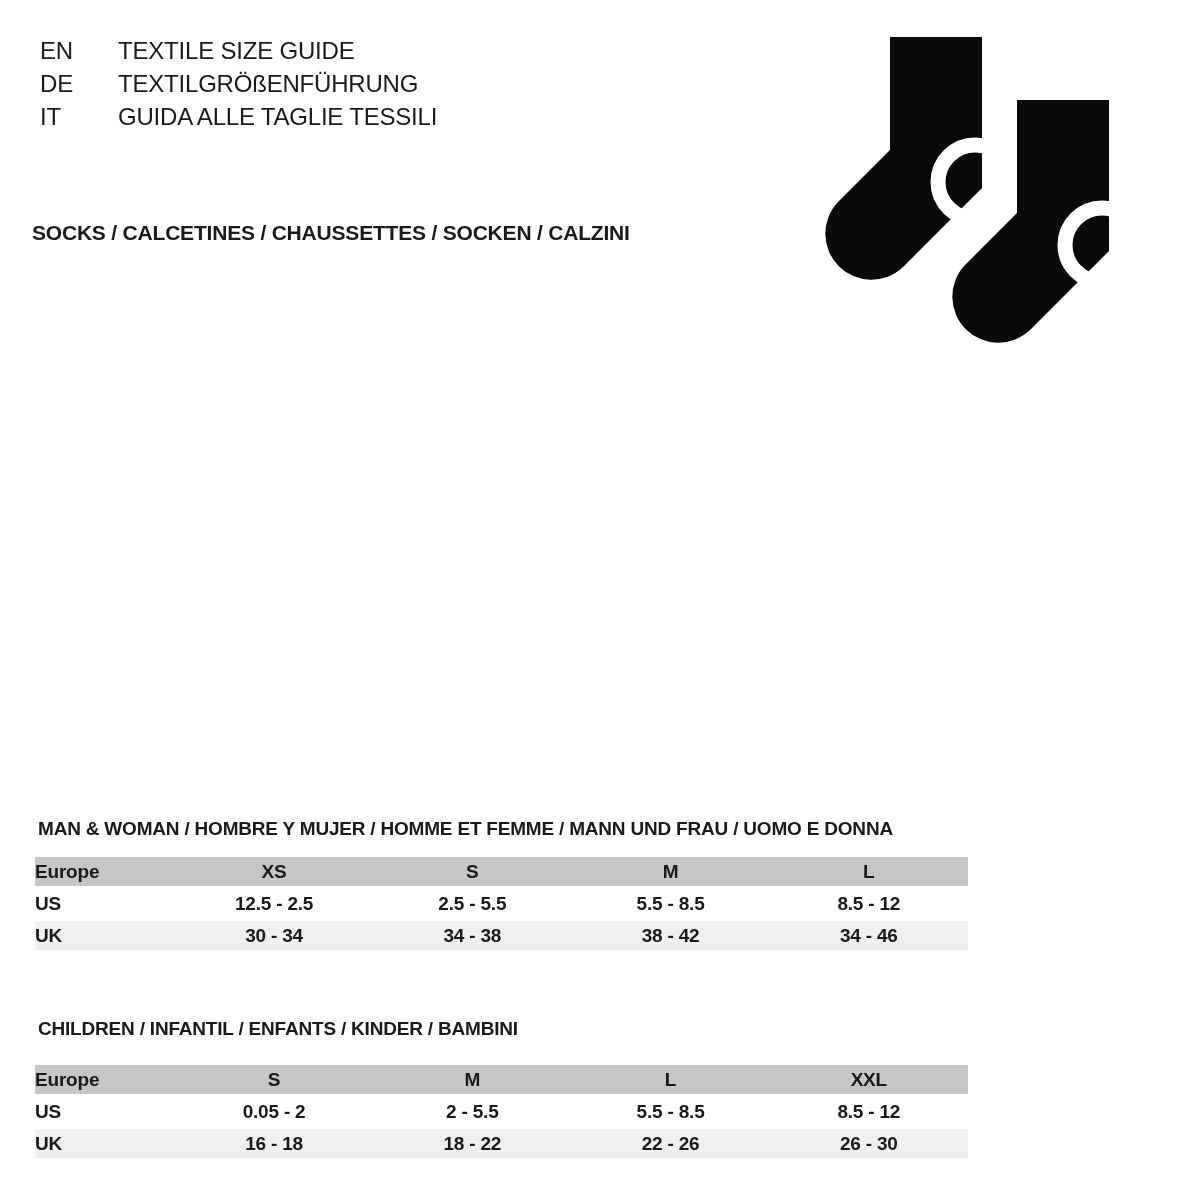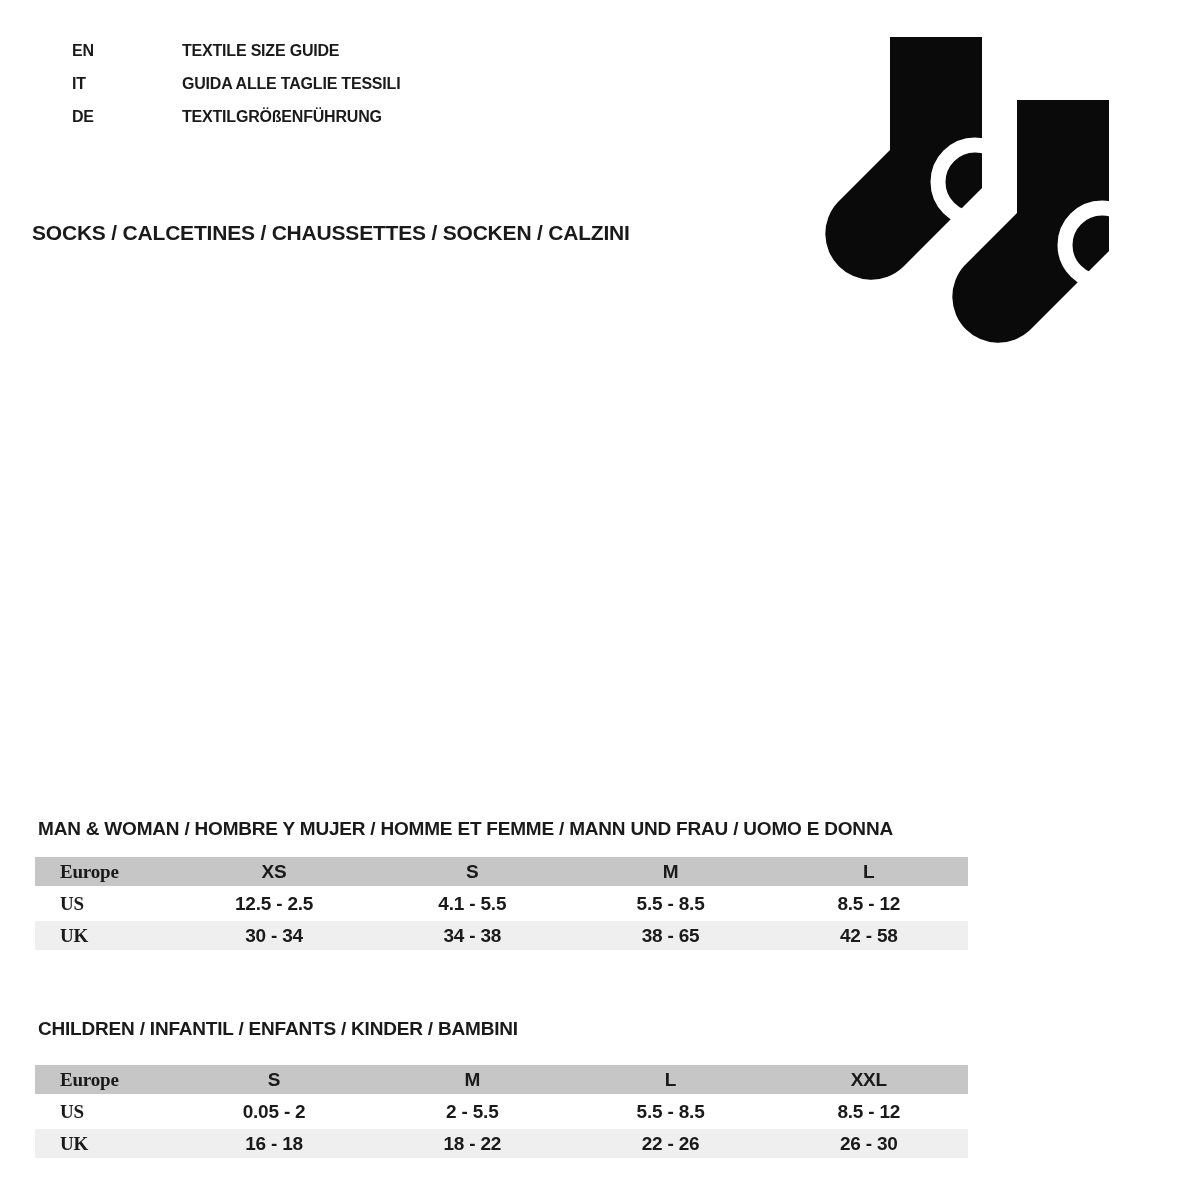--- a/index.html
+++ b/index.html
@@ -10,21 +10,21 @@
     position: relative;
     color: var(--text, #1a1a1a);
     overflow: hidden;
   }
   .page { position: absolute; inset: 0; }
 
   
   .lang-list { position: absolute; left: 40px; top: 34px; }
   .lang-row { display: flex; height: 33px; align-items: center; }
   .lang-code, .lang-label {
-    font-size: 16px; font-weight: 700; letter-spacing: -0.2px; white-space: nowrap; margin-left: 32px;
+    font-size: 24px; font-weight: 400; letter-spacing: -0.2px; white-space: nowrap;
   }
   .lang-code { width: 78px; flex: 0 0 78px; }
 
   .category-line {
     position: absolute; left: 32px; top: 221px;
     font-size: 21px; font-weight: 700; letter-spacing: -0.2px; white-space: nowrap;
   }
 
   
   .socks-svg { position: absolute; left: 810px; top: 25px; width: 300px; height: 320px; }
@@ -37,44 +37,44 @@
     font-size: 19px; font-weight: 700; letter-spacing: -0.2px; white-space: nowrap;
   }
   .tbl { position: absolute; left: 35px; width: 933px; }
   .t-row { display: flex; height: 29px; margin-bottom: 3px; align-items: center; }
   .t-head { background: var(--table-header-bg, #c6c6c6); }
   .t-alt  { background: var(--table-row-alt-bg, #efefef); justify-content: center; }
   .c {
     font-size: 19px; font-weight: 700; letter-spacing: -0.2px;
     text-align: center; width: 21.25%; white-space: nowrap;
   }
-  .c0 { width: 15%; text-align: left; padding-left: 25px; box-sizing: border-box; font-family: Liberation Serif, serif; }
+  .c0 { width: 15%; text-align: left; padding-left: 0; box-sizing: border-box; }
 
   #t1-title { top: 818px; }
   #t1 { top: 857px; }
   #t2-title { top: 1000px; margin-top: 18px; }
   #t2 { top: 1065px; }
 </style>
 </head>
 <body style="--text: #1a1a1a; --icon: #0a0a0a; --table-header-bg: #c6c6c6; --table-row-alt-bg: #efefef; --table-row-bg: #ffffff;">
 
 <div class="page">
 
   <div class="lang-list">
     <div class="lang-row">
       <span class="lang-code">EN</span>
       <span class="lang-label">TEXTILE SIZE GUIDE</span>
     </div>
     <div class="lang-row">
+      <span class="lang-code">DE</span>
+      <span class="lang-label">TEXTILGRÖßENFÜHRUNG</span>
+    </div>
+    <div class="lang-row">
       <span class="lang-code">IT</span>
       <span class="lang-label">GUIDA ALLE TAGLIE TESSILI</span>
-    </div>
-    <div class="lang-row">
-      <span class="lang-code">DE</span>
-      <span class="lang-label">TEXTILGRÖßENFÜHRUNG</span>
     </div>
   </div>
 
   <div class="category-line">SOCKS / CALCETINES / CHAUSSETTES / SOCKEN / CALZINI</div>
 
   <svg class="socks-svg" viewBox="0 0 300 320" aria-hidden="true">
     <g>
       <path class="sock-shape" d="M80 12 H172 V163 L92.5 242.5 A46 46 0 0 1 27.5 177.5 L80 125 Z"></path>
       <circle class="heel-ring" cx="165" cy="157" r="37"></circle>
     </g>
@@ -89,30 +89,30 @@
     <div class="t-row t-head">
       <div class="c c0">Europe</div>
       <div class="c">XS</div>
       <div class="c">S</div>
       <div class="c">M</div>
       <div class="c">L</div>
     </div>
     <div class="t-row">
       <div class="c c0">US</div>
       <div class="c">12.5 - 2.5</div>
-      <div class="c">4.1 - 5.5</div>
+      <div class="c">2.5 - 5.5</div>
       <div class="c">5.5 - 8.5</div>
       <div class="c">8.5 - 12</div>
     </div>
     <div class="t-row t-alt">
       <div class="c c0">UK</div>
       <div class="c">30 - 34</div>
       <div class="c">34 - 38</div>
-      <div class="c">38 - 65</div>
-      <div class="c">42 - 58</div>
+      <div class="c">38 - 42</div>
+      <div class="c">34 - 46</div>
     </div>
   </div>
 
   <div class="tbl-title" id="t2-title">CHILDREN / INFANTIL / ENFANTS / KINDER / BAMBINI</div>
   <div class="tbl" id="t2">
     <div class="t-row t-head">
       <div class="c c0">Europe</div>
       <div class="c">S</div>
       <div class="c">M</div>
       <div class="c">L</div>

